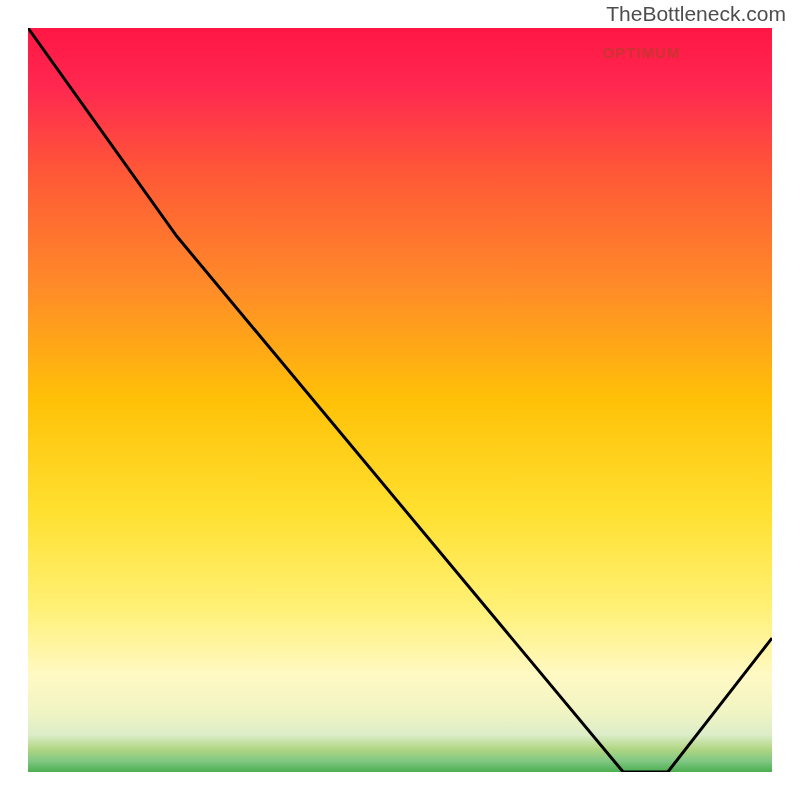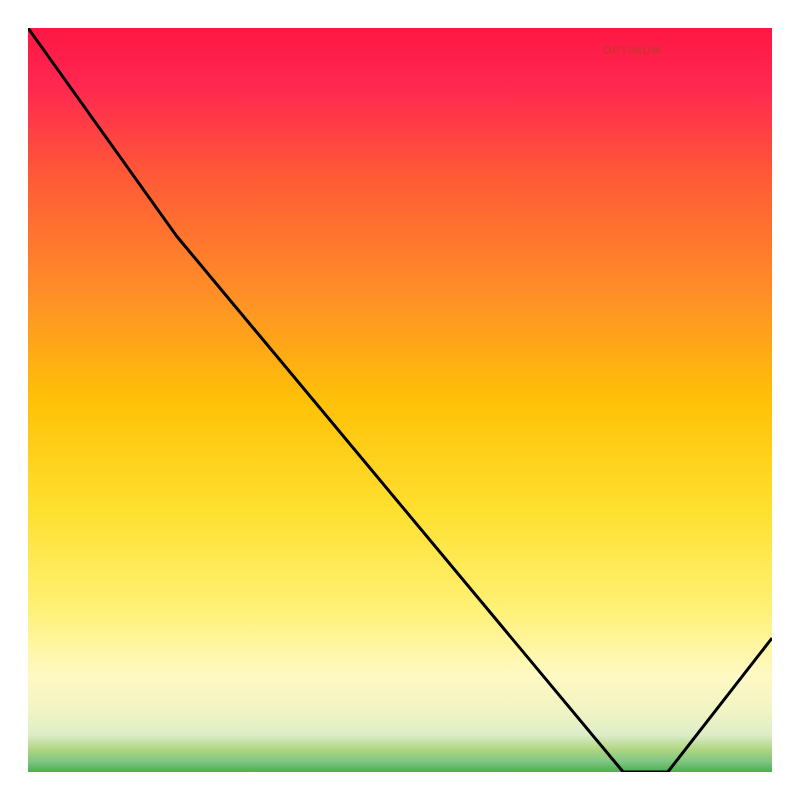--- a/index.html
+++ b/index.html
@@ -37,30 +37,31 @@
     }
     .line-overlay {
       position: absolute;
       top: 0;
       left: 0;
       width: 100%;
       height: 100%;
     }
     .marker {
       position: absolute;
-      font-size: 11px;
+      font-size: 15px;
       color: #cc3333;
       letter-spacing: 1px;
       font-weight: bold;
     }
   </style>
 </head>
 <body>
 
 <div class="container">
+  <div class="attribution">TheBottleneck.com</div>
 
   <div class="chart-area">
     <svg class="gradient-bg" viewBox="0 0 744 744" preserveAspectRatio="none">
       <defs>
         <linearGradient id="bgGrad" x1="0%" y1="0%" x2="0%" y2="100%">
           <stop offset="0%" stop-color="#ff1744"></stop>
           <stop offset="8%" stop-color="#ff2850"></stop>
           <stop offset="20%" stop-color="#ff5a36"></stop>
           <stop offset="35%" stop-color="#ff8c28"></stop>
           <stop offset="50%" stop-color="#ffc107"></stop>

